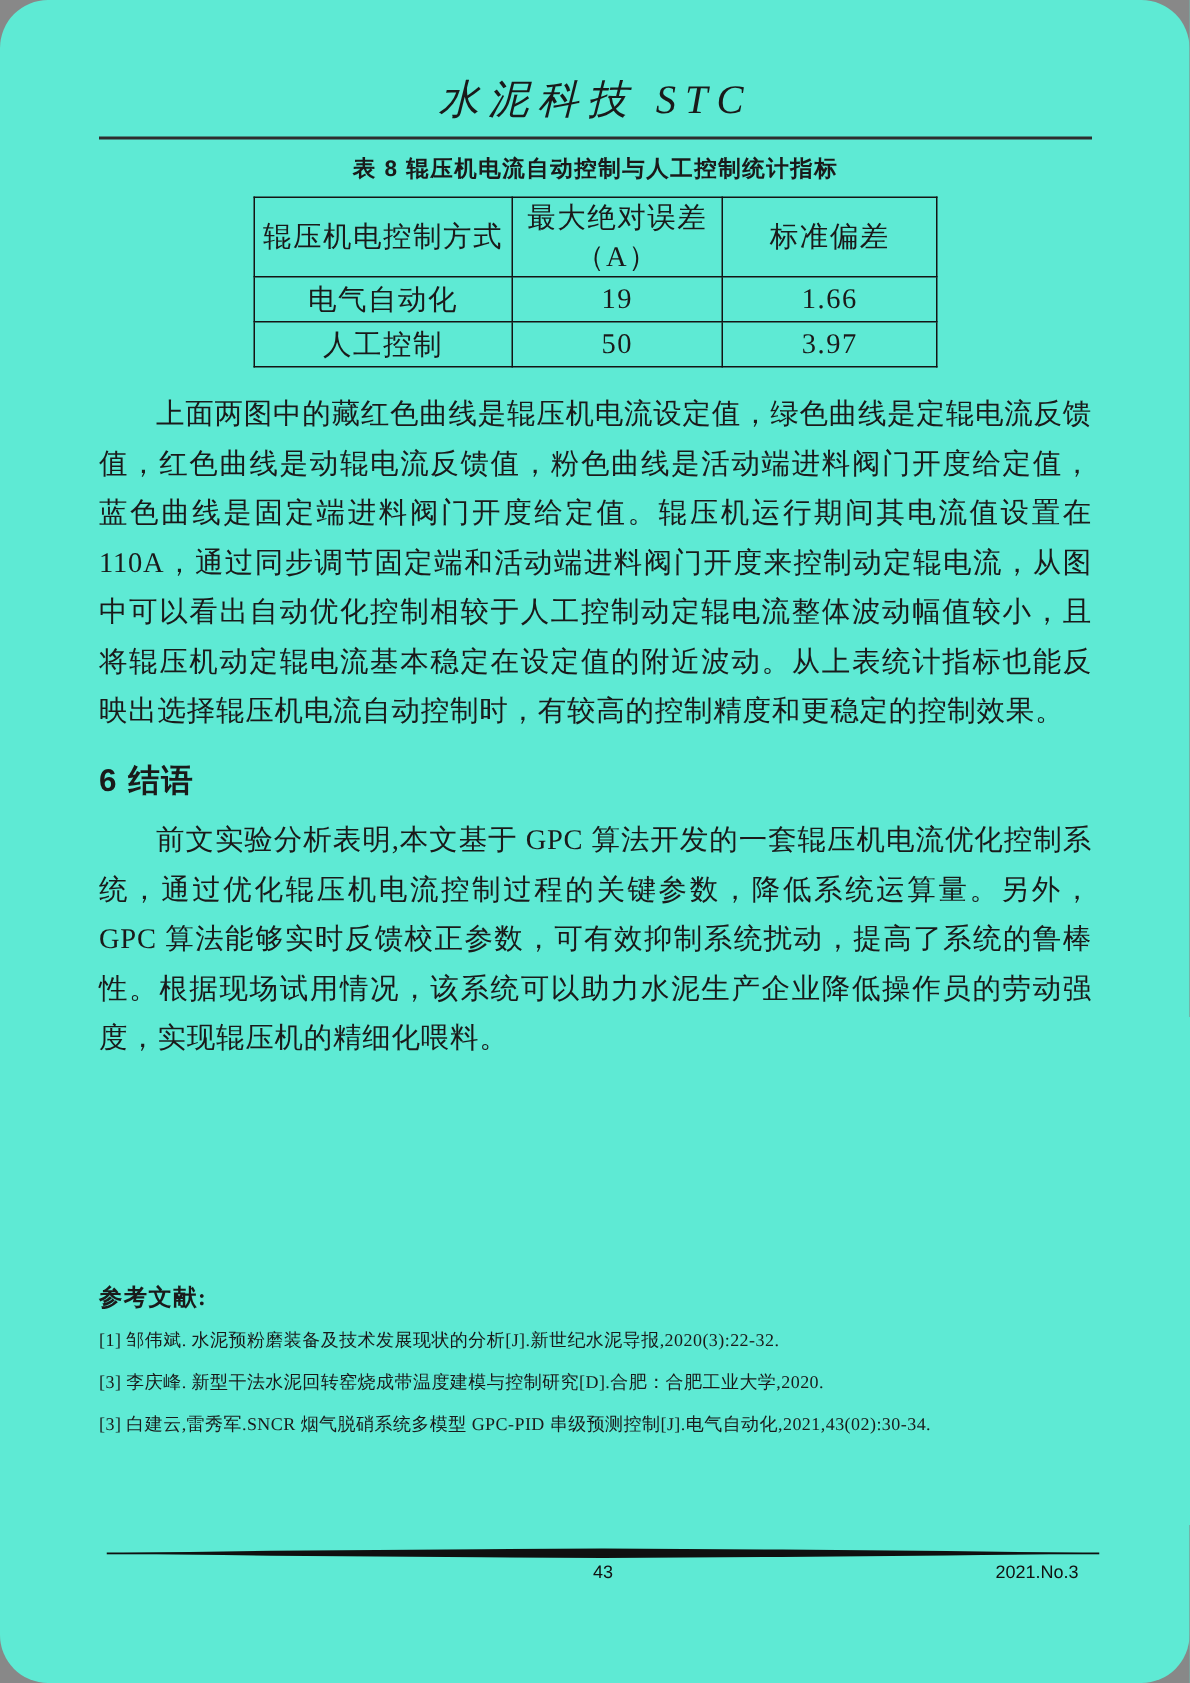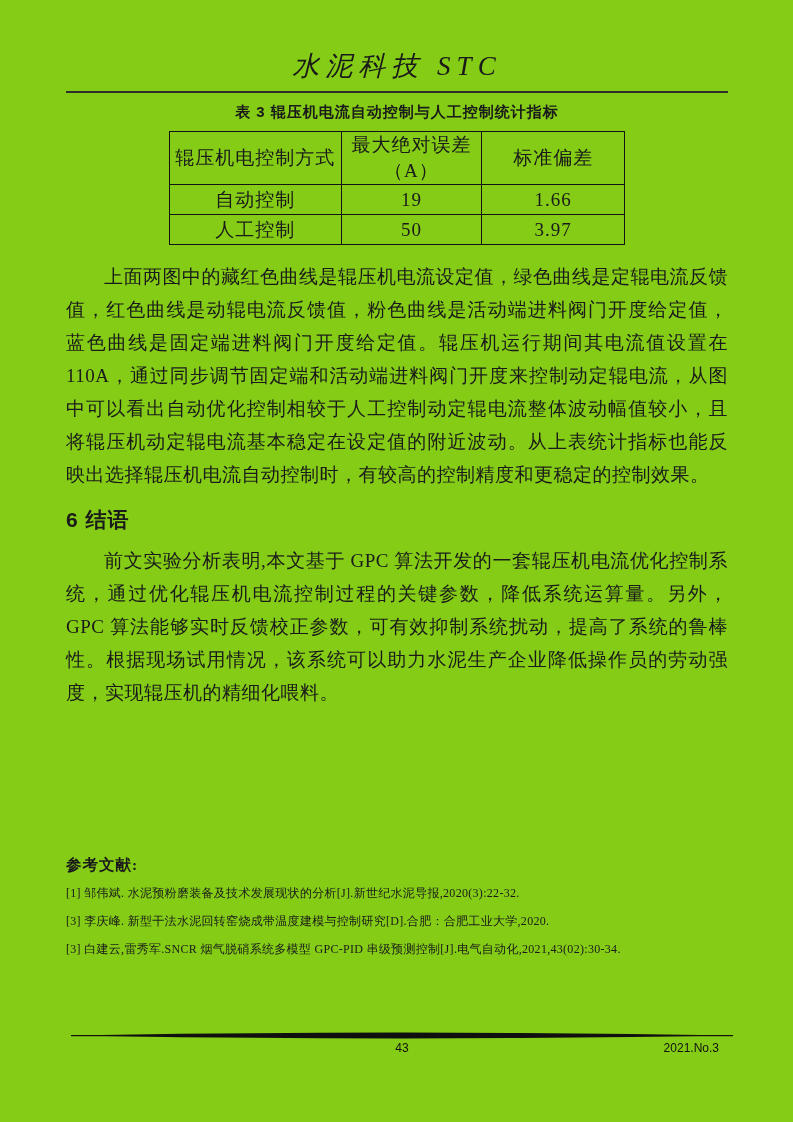--- a/index.html
+++ b/index.html
@@ -2,24 +2,25 @@
 <html><head>
 <meta charset="utf-8">
 <style>
   * { margin: 0; padding: 0; box-sizing: border-box; }
   html, body { background: #888; }
   .page {
     position: relative;
     width: 793px;
     height: 1122px;
     margin: 0 auto;
-    background: #84cc16;
+    background: #5eead4;
     color: #1a1a1a;
     font-family: "Liberation Serif", "DejaVu Serif", serif;
     overflow: hidden;
+    border-radius: 32px;
   }
   .content {
     position: absolute;
     left: 66px;
     top: 0;
     width: 662px;
   }
   .journal-title {
     margin-top: 50px;
     text-align: center;
@@ -113,38 +114,38 @@
 </style>
 </head>
 <body>
 
 <div class="page">
   <div class="content">
 
     <div class="journal-title">水泥科技 STC</div>
     <div class="header-rule"></div>
 
-    <div class="table-caption">表 3 辊压机电流自动控制与人工控制统计指标</div>
+    <div class="table-caption">表 8 辊压机电流自动控制与人工控制统计指标</div>
 
     <table class="stats-table">
       <colgroup>
           <col class="c1">
           <col class="c2">
           <col class="c3">
         </colgroup>
       <thead>
         <tr>
           <th>辊压机电控制方式</th>
           <th>最大绝对误差（A）</th>
           <th>标准偏差</th>
         </tr>
       </thead>
       <tbody>
         <tr>
-          <td>自动控制</td>
+          <td>电气自动化</td>
           <td>19</td>
           <td>1.66</td>
         </tr>
         <tr>
           <td>人工控制</td>
           <td>50</td>
           <td>3.97</td>
         </tr>
       </tbody>
     </table>

